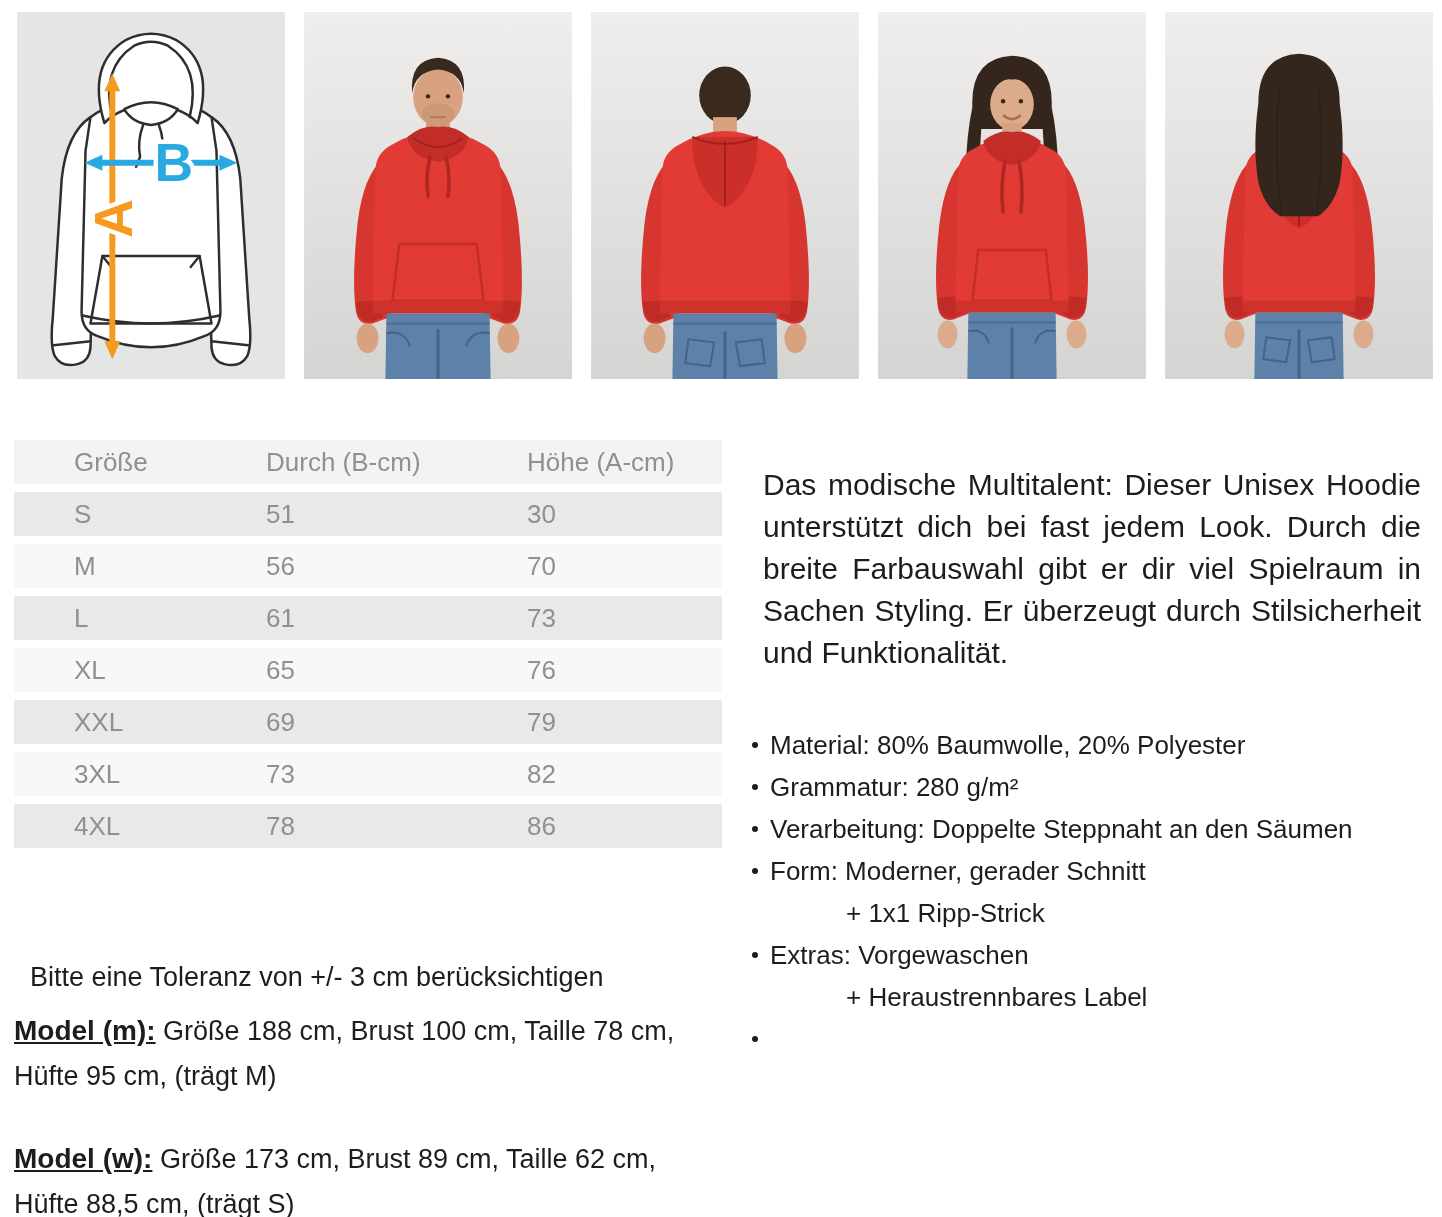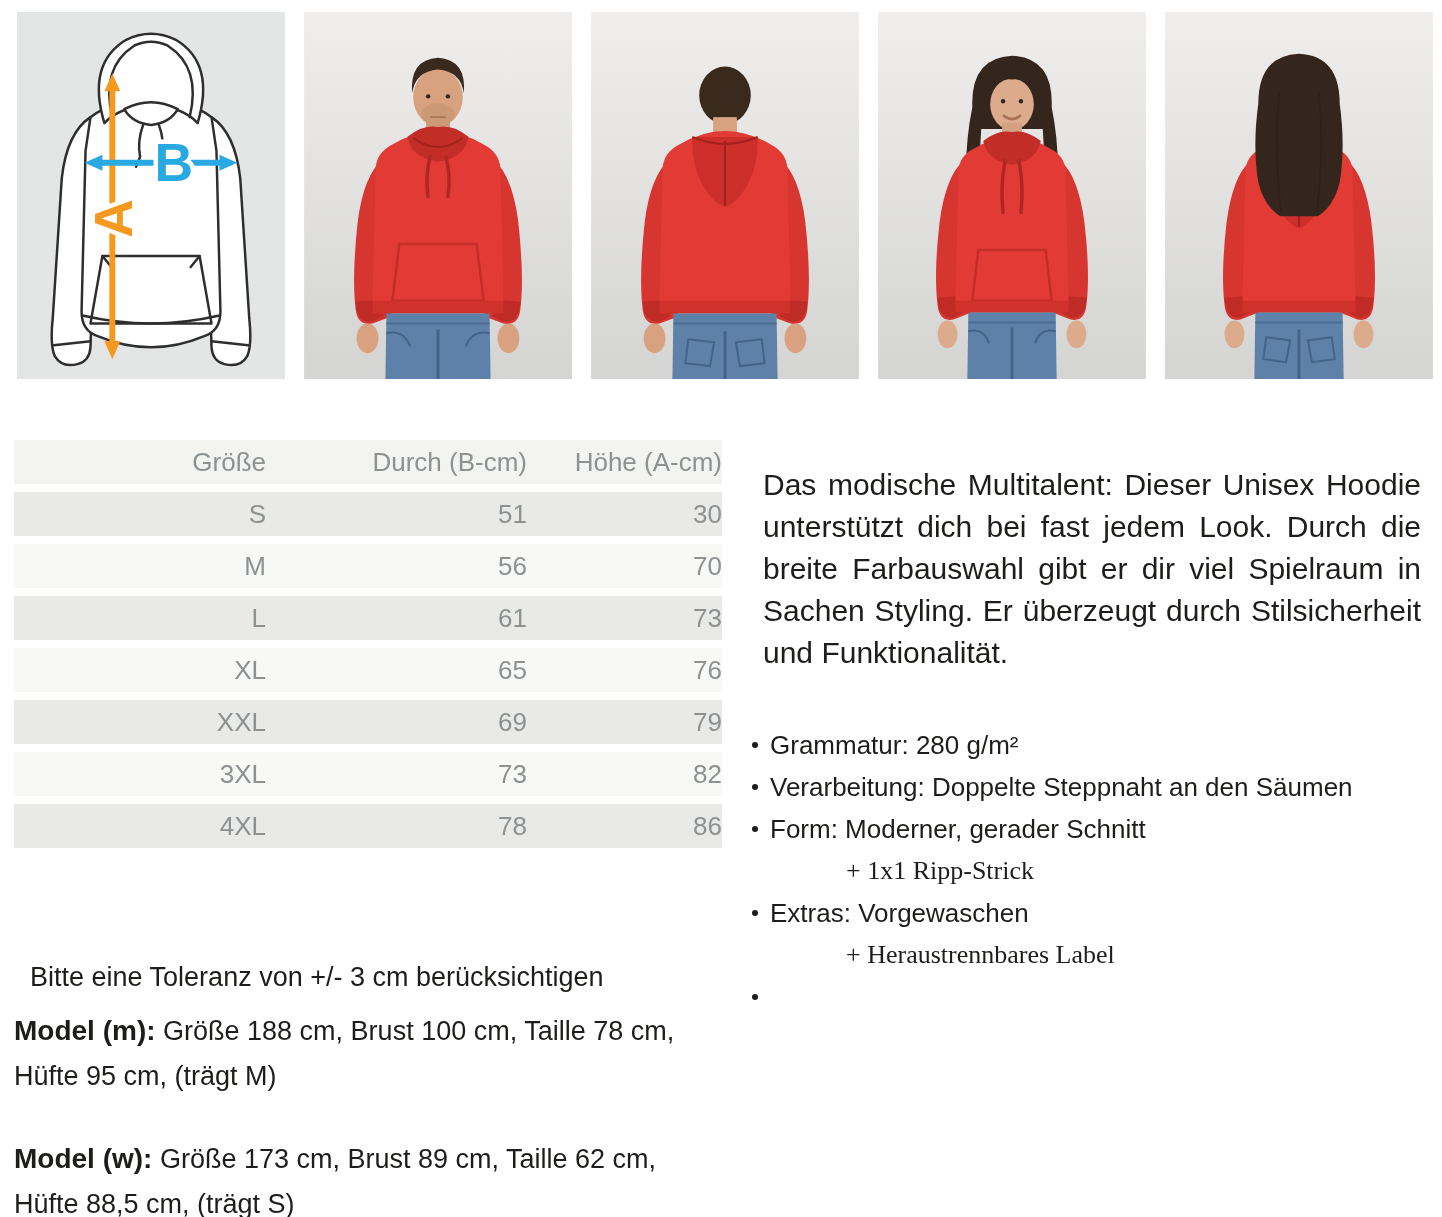--- a/index.html
+++ b/index.html
@@ -3,43 +3,43 @@
 <meta charset="utf-8">
 <style>
   html,body{margin:0;padding:0;background:#fff;}
   .page{position:relative;width:1442px;height:1217px;background:#fff;overflow:hidden;
         font-family:"Liberation Sans",sans-serif;color:#1d1d1b;}
   
   .gallery{position:absolute;left:16px;top:12px;display:flex;gap:17px;}
   .tile{width:270px;height:367px;margin:0;padding:0;}
   .tile svg{display:block;}
   
-  .size-table{position:absolute;left:14px;top:440px;width:708px;text-align:right;}
+  .size-table{position:absolute;left:14px;top:440px;width:708px;}
   .trow{display:grid;grid-template-columns:252px 261px 1fr;align-items:center;
         height:44px;margin-bottom:8px;background:#f8f8f7;
         font-size:26px;color:#8d9192;font-weight:400;}
   .trow.shade{background:#e9e9e8;}
   .trow.thead{background:#f3f3f2;}
   .tcell{white-space:nowrap;}
   .tcell.c1{padding-left:60px;}
   
   .tolerance{position:absolute;left:14px;top:944px;width:700px;margin:16px;
              font-size:27px;line-height:34px;}
   .model{position:absolute;left:14px;width:706px;margin:0;font-size:27px;line-height:45px;}
-  .model strong{font-weight:700;font-size:28px;}
+  .model strong{font-weight:700;font-size:28px;text-decoration:underline;}
   .model-m{top:1008px;}
   .model-w{top:1136px;}
   
   .desc{position:absolute;left:747px;top:448px;width:690px;}
   .intro{margin:16px;font-size:30px;line-height:42px;text-align:justify;}
   .bullets{list-style:none;margin:50px 0 0 0;padding:0;font-size:26px;}
   .bullet-item{position:relative;padding-left:23px;line-height:42px;}
   .dot{position:absolute;left:5px;top:18px;width:6px;height:6px;border-radius:50%;
        background:#1d1d1b;}
-  .bullet-sub{padding-left:76px;line-height:42px;white-space:pre-wrap;font-family:Liberation Serif, serif;}
+  .bullet-sub{padding-left:76px;line-height:42px;white-space:pre-wrap;}
   .bullet-text{white-space:pre-wrap;}
 </style>
 </head>
 <body>
 
 <main class="page">
 
   <section class="gallery">
 
     <figure class="tile">
@@ -256,20 +256,24 @@
 
   <p class="model model-m"><strong>Model (m):</strong> <span>Größe 188 cm, Brust 100 cm, Taille 78 cm,</span><br><span>Hüfte 95 cm, (trägt M)</span></p>
 
   <p class="model model-w"><strong>Model (w):</strong> <span>Größe 173 cm, Brust 89 cm, Taille 62 cm,</span><br><span>Hüfte 88,5 cm, (trägt S)</span></p>
 
   <section class="desc">
     <p class="intro">Das modische Multitalent: Dieser Unisex Hoodie unterstützt dich bei fast jedem Look. Durch die breite Farbauswahl gibt er dir viel Spielraum in Sachen Styling. Er überzeugt durch Stilsicherheit und Funktionalität.</p>
     <ul class="bullets">
       <li class="bullet-item">
         <span class="dot"></span>
+        <span class="bullet-text">Material: 80% Baumwolle, 20% Polyester</span>
+      </li>
+      <li class="bullet-item">
+        <span class="dot"></span>
         <span class="bullet-text">Grammatur: 280 g/m²</span>
       </li>
       <li class="bullet-item">
         <span class="dot"></span>
         <span class="bullet-text">Verarbeitung: Doppelte Steppnaht an den Säumen</span>
       </li>
       <li class="bullet-item">
         <span class="dot"></span>
         <span class="bullet-text">Form: Moderner, gerader Schnitt</span>
         <div class="bullet-sub">+ 1x1 Ripp-Strick</div>

